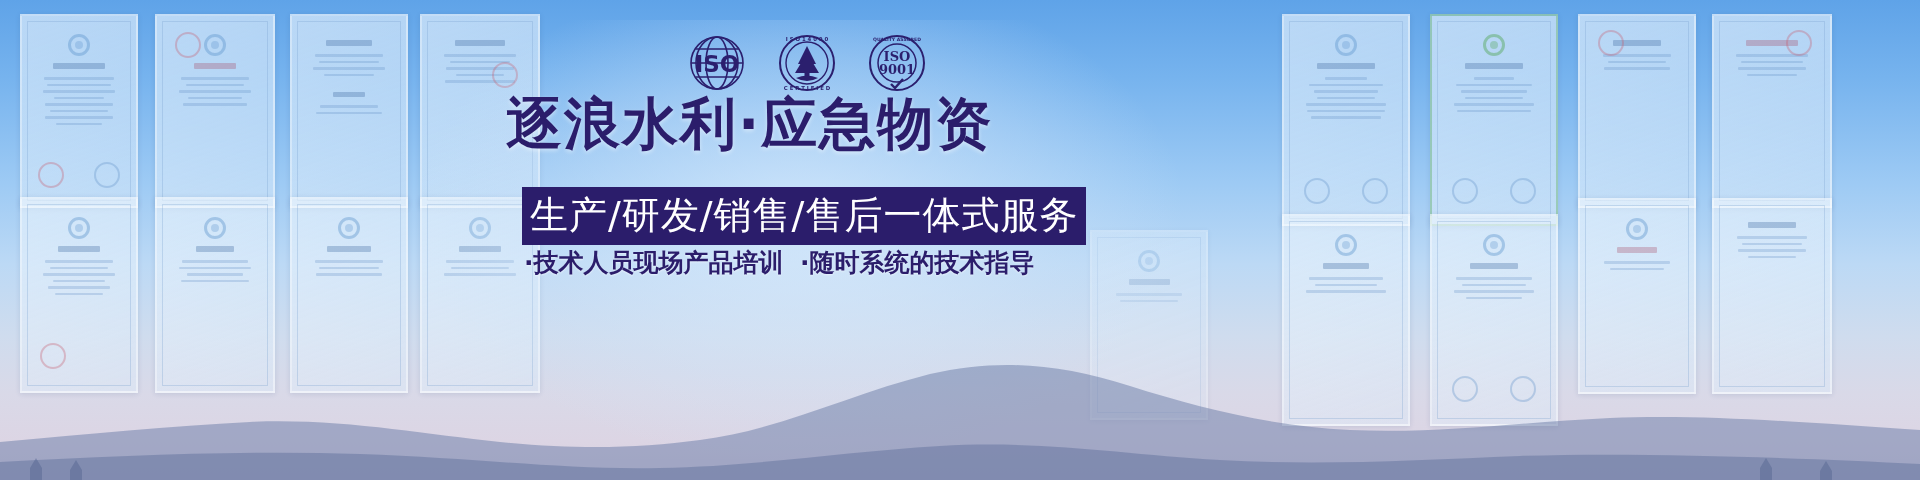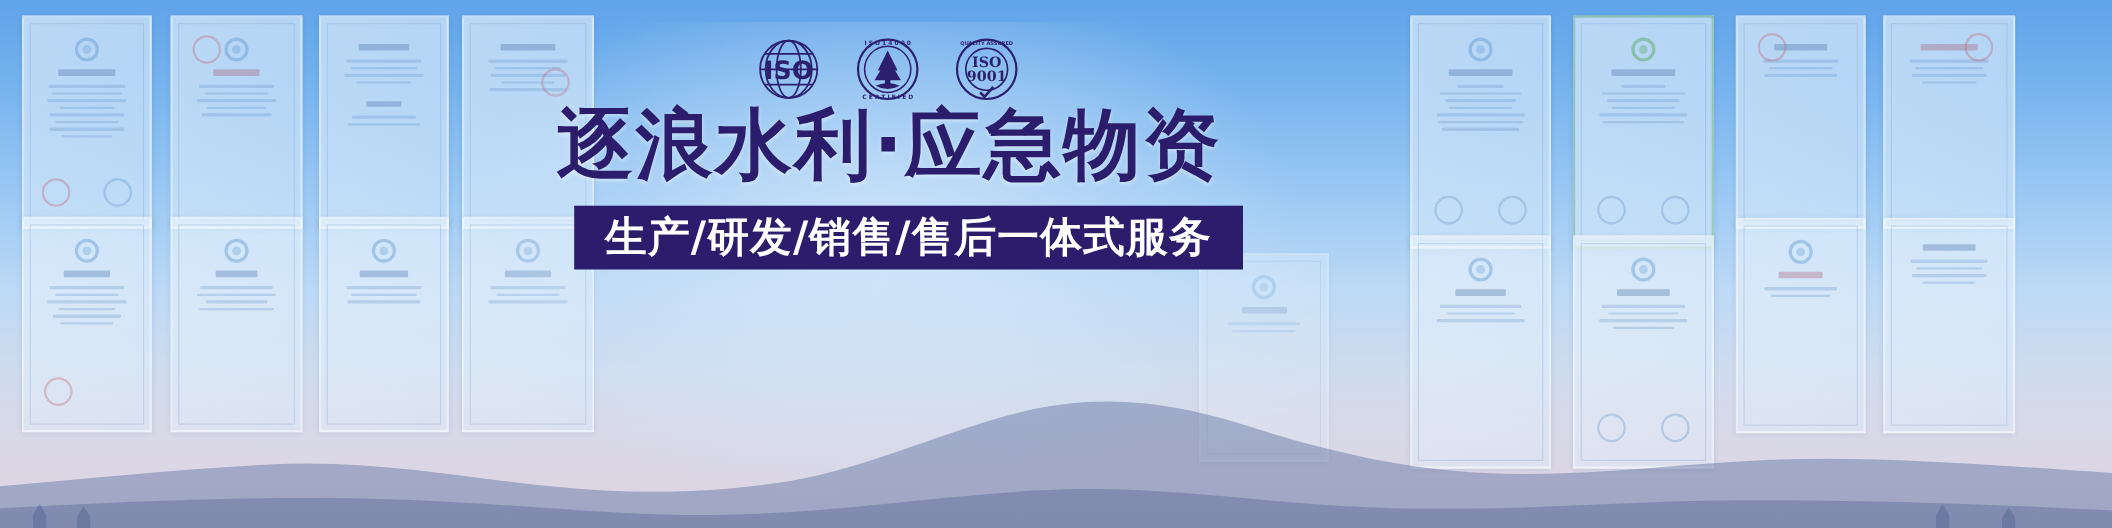--- a/index.html
+++ b/index.html
@@ -79,34 +79,34 @@
   
   .badges {
     position:absolute; left:686px; top:32px;
     display:flex; align-items:center; gap:28px;
   }
   .badge { color:#2b1f6e; }
 
   
   .headline {
     position:absolute; left:506px; top:96px;
-    font-size:70px; line-height:1;
+    font-size:56px; line-height:1;
     font-weight:bold;
     color:#2b1d6b;
     letter-spacing:2px;
     white-space:nowrap;
     text-shadow:0 2px 4px rgba(255,255,255,.45);
   }
   .subbar {
     position:absolute; left:522px; top:187px;
     background:#2b1d6b;
-    padding:9px 28px 11px;
+    padding:9px 8px 11px;
     color:#ffffff;
     font-size:38px; line-height:1;
-    font-weight:bold;
+    font-weight:normal;
     letter-spacing:1px;
     white-space:nowrap;
   }
   .bullets {
     position:absolute; left:524px; top:247px;
     width:546px;
   }
   .brow { display:flex; margin-bottom:13px; }
   .bitem {
     color:#2b1d6b;
@@ -386,18 +386,22 @@
       </svg>
     </div>
   </div>
 
   <div class="headline">逐浪水利·应急物资</div>
 
   <div class="subbar">生产/研发/销售/售后一体式服务</div>
 
   <div class="bullets">
     <div class="brow">
+      <div class="bitem col1">·技术人员现场产品培训</div>
+      <div class="bitem">·随时系统的技术指导</div>
     </div>
     <div class="brow">
     </div>
+    <div class="brow">
+    </div>
   </div>
 
 </div>
 
 </body></html>

